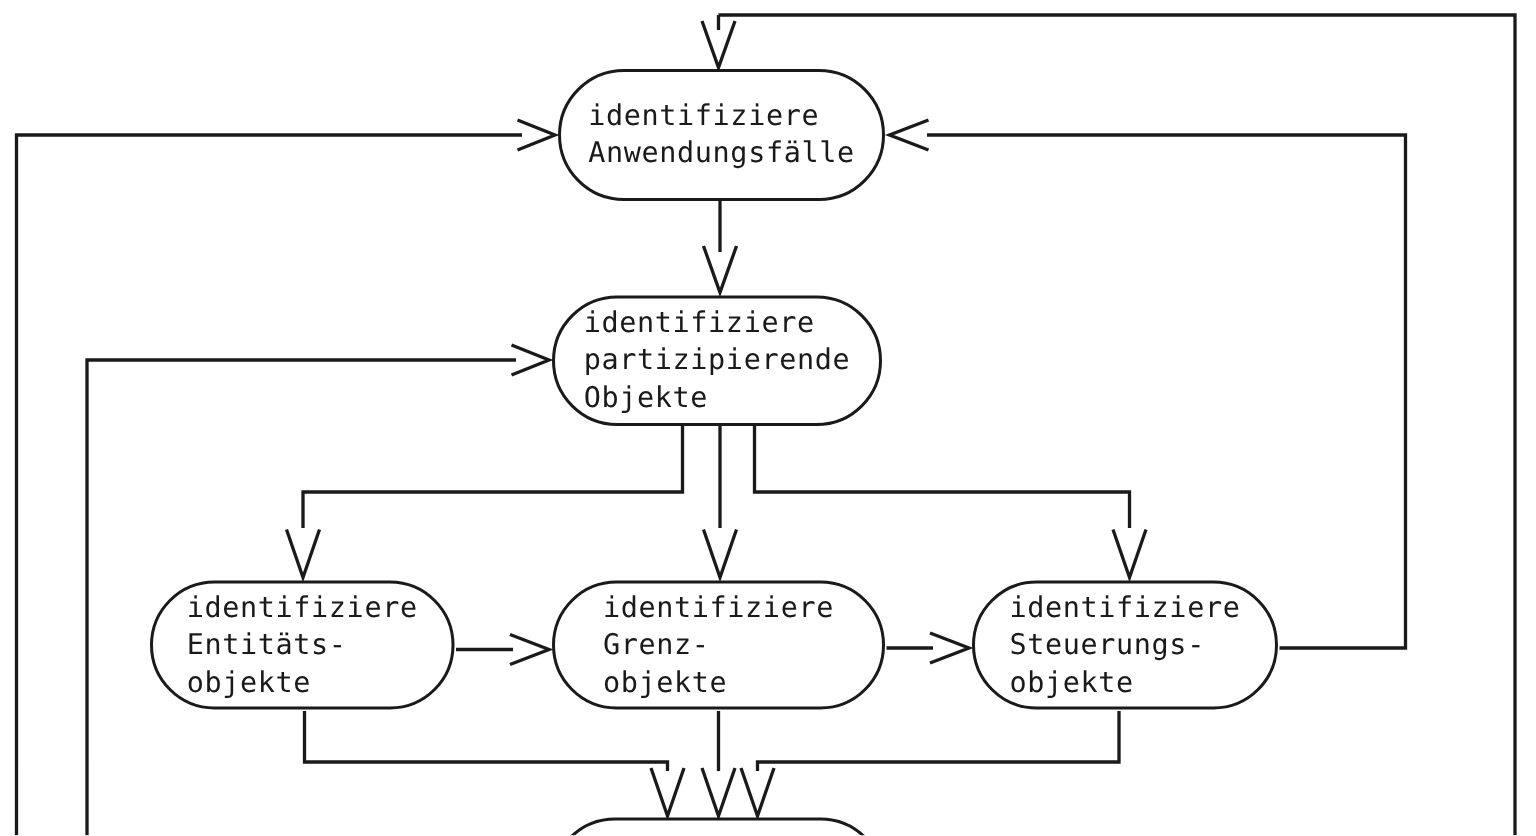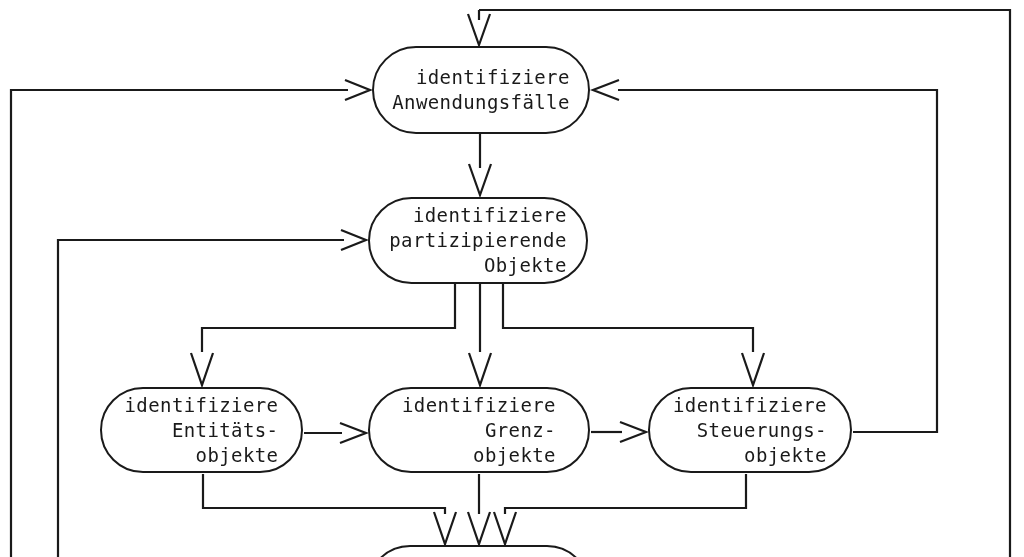--- a/index.html
+++ b/index.html
@@ -35,21 +35,21 @@
     border: 2.4px solid #1a1a1a;
     border-radius: 44px;
     background: #ffffff;
     display: flex;
     align-items: center;
     justify-content: center;
   }
   .node-label {
     display: block;
     white-space: pre-line;
-    text-align: right;
+    text-align: left;
     font-size: 19px;
     line-height: 25px;
     letter-spacing: 0.4px;
     color: #1a1a1a;
   }
   .n1 { left: 372px; top: 46px;  width: 218px; height: 88px; }
   .n2 { left: 368px; top: 197px; width: 220px; height: 87px; }
   .n3 { left: 100px; top: 387px; width: 203px; height: 86px; }
   .n4 { left: 368px; top: 387px; width: 222px; height: 86px; }
   .n5 { left: 648px; top: 387px; width: 204px; height: 86px; }

